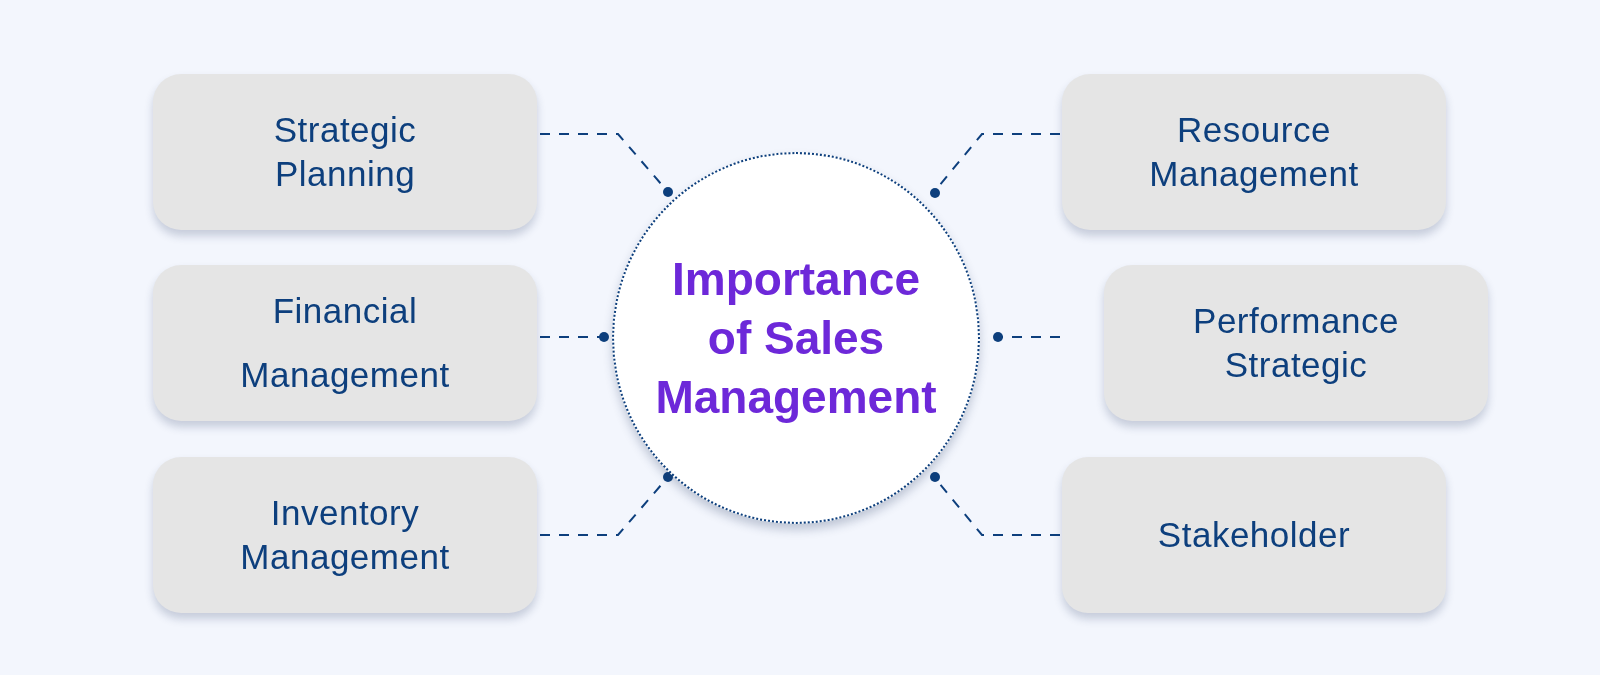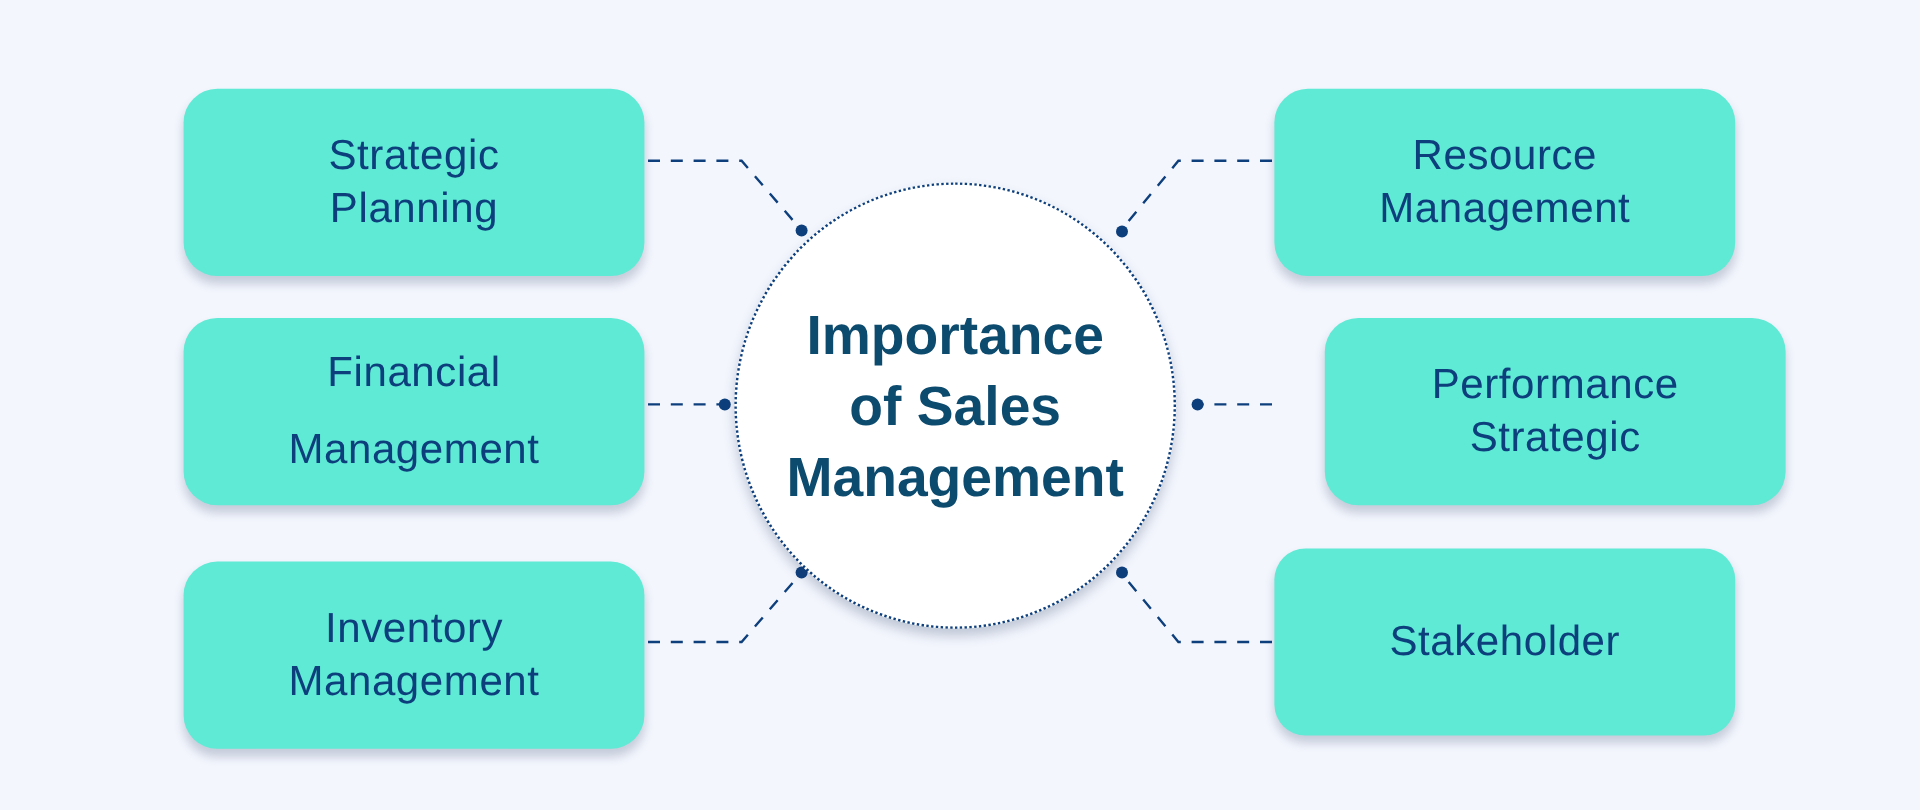--- a/index.html
+++ b/index.html
@@ -7,21 +7,21 @@
       width: 1600px; height: 675px;
       background: #f3f6fd;
       position: relative;
       overflow: hidden;
       font-family: "Liberation Sans", sans-serif;
     }
     .connectors { position: absolute; left: 0; top: 0; width: 1600px; height: 675px; }
     .box {
       position: absolute;
       width: 384px; height: 156px;
-      background: #5eead4;
+      background: #e5e5e5;
       border-radius: 28px;
       box-shadow: 0 6px 8px rgba(40, 60, 100, 0.22);
       display: flex; align-items: center; justify-content: center;
       flex-direction: column;
       text-align: center;
       color: #0d3f7d;
       font-size: 35px;
       line-height: 44px;
       letter-spacing: 0.5px;
     }
@@ -30,21 +30,21 @@
       left: 612px; top: 152px;
       width: 368px; height: 372px;
       border-radius: 50%;
       background: #ffffff;
       border: 2px dotted #0d3f7d;
       box-sizing: border-box;
       box-shadow: 0 6px 10px rgba(40, 60, 100, 0.25);
       display: flex; align-items: center; justify-content: center;
       flex-direction: column;
       text-align: center;
-      color: #0c4a6e;
+      color: #6d28d9;
       font-weight: bold;
       font-size: 46px;
       line-height: 59px;
     }
     .line { display: block; }
   </style>
 </head>
 <body>
 
 <svg class="connectors" viewBox="0 0 1600 675">
@@ -73,21 +73,21 @@
 </div>
 
 <div class="box" style="left:153px; top:74px;">
   <span class="line">Strategic</span>
   <span class="line">Planning</span>
 </div>
 <div class="box" style="left:153px; top:265px;gap:20px;">
   <span class="line">Financial</span>
   <span class="line">Management</span>
 </div>
-<div class="box" style="left:153px; top:457px;margin-top:11px;">
+<div class="box" style="left:153px; top:457px;">
   <span class="line">Inventory</span>
   <span class="line">Management</span>
 </div>
 
 <div class="box" style="left:1062px; top:74px;">
   <span class="line">Resource</span>
   <span class="line">Management</span>
 </div>
 <div class="box" style="left:1104px; top:265px;">
   <span class="line">Performance</span>

